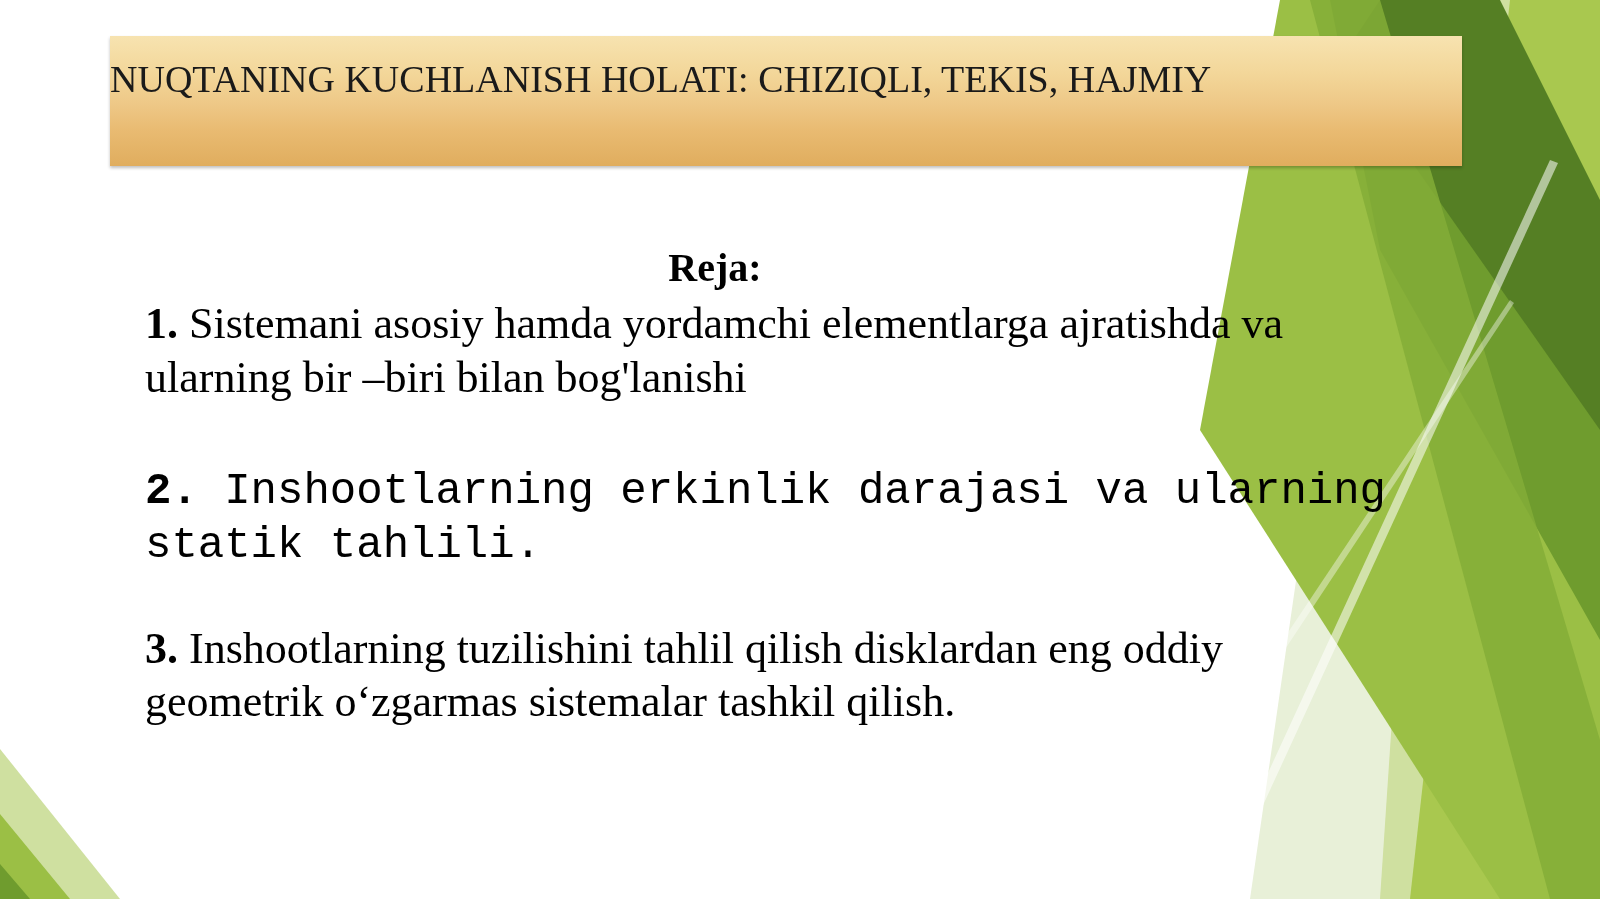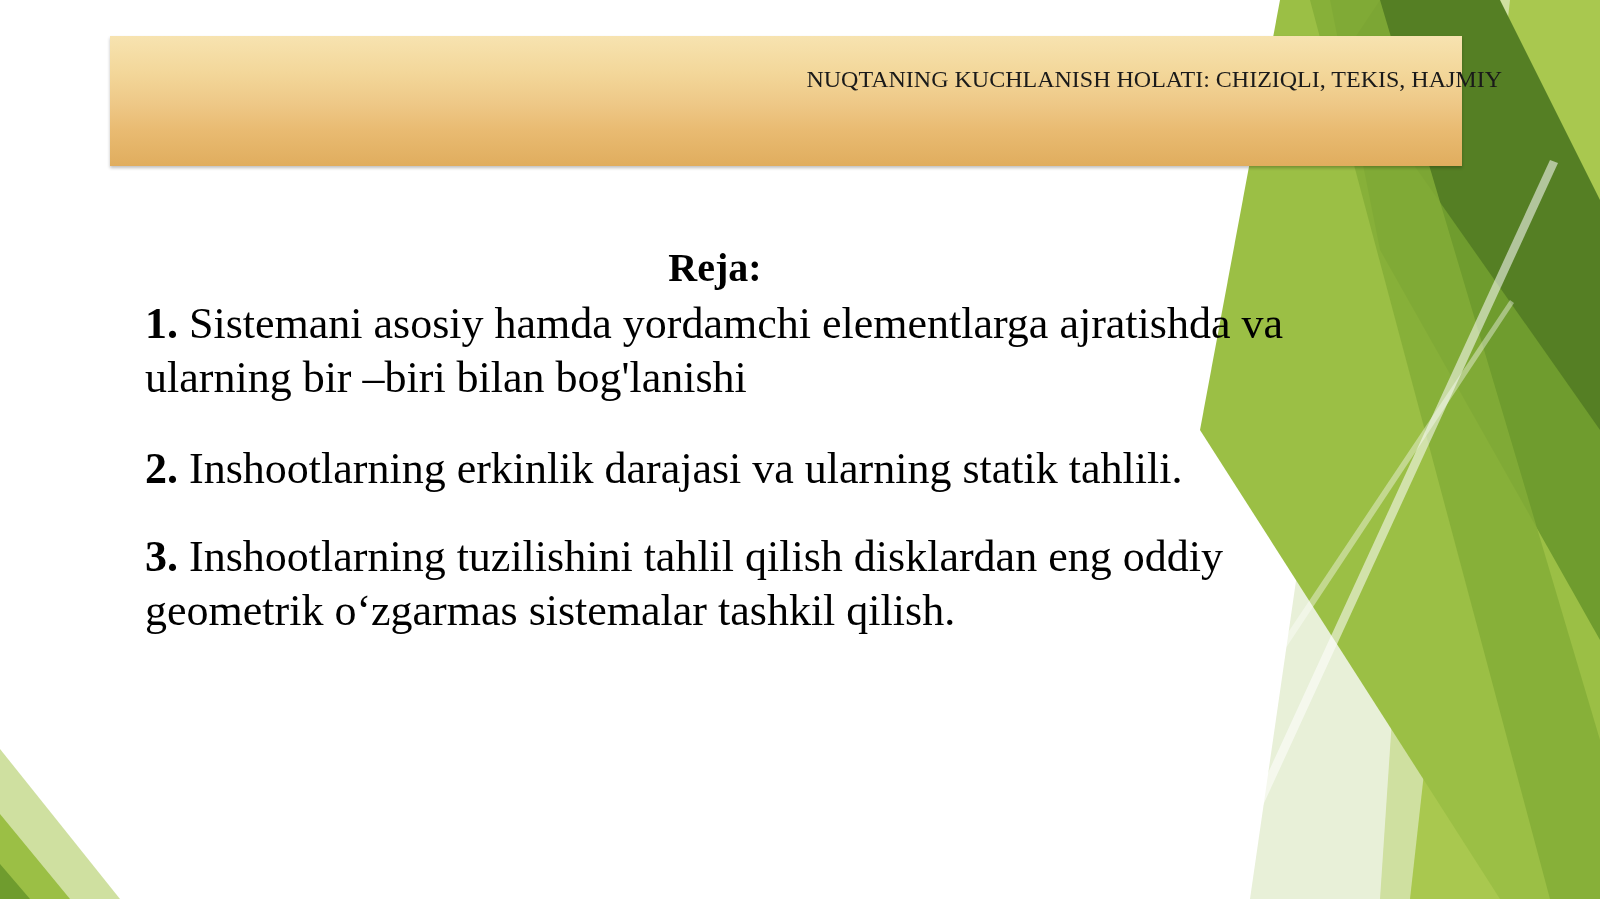--- a/index.html
+++ b/index.html
@@ -56,26 +56,25 @@
         #e0ad5e 100%);
     box-shadow: 0 2px 3px rgba(0,0,0,0.25);
   }
   .title-text {
     position: absolute;
     left: 0;
     top: 0;
     width: 100%;
     height: 86px;
     line-height: 86px;
-    text-align: right;
+    text-align: left;
     font-family: "Liberation Serif", serif;
-    font-size: 24px;
+    font-size: 38px;
     color: #1a1a1a;
     white-space: nowrap;
-    padding-left: 40px;
   }
 
   
   .body-area {
     position: absolute;
     left: 145px;
     top: 240px;
     width: 1290px;
   }
   .reja-heading {
@@ -89,22 +88,22 @@
   .item {
     font-size: 44px;
     color: #000000;
     line-height: 1.22;
     margin: 0 0 0 0;
   }
   .item .num {
     font-weight: bold;
   }
   .item-1 { margin-top: 6px; width: 1160px; }
-  .item-2 { margin-top: 38px; width: 1270px; }
-  .item-3 { margin-top: 34px; width: 1215px; }
+  .item-2 { margin-top: 61px; width: 1270px; font-family: Liberation Mono, monospace; }
+  .item-3 { margin-top: 49px; width: 1215px; }
 </style>
 </head>
 <body>
 
 <div class="slide">
 
   <div class="deco">
     <svg width="520" height="899" viewBox="0 0 520 899" xmlns="http://www.w3.org/2000/svg">
       <polygon points="300,0 520,0 520,899 170,899" fill="#e8f0d8"></polygon>
       <polygon points="360,0 520,0 520,899 300,899" fill="#cfe0a0"></polygon>

